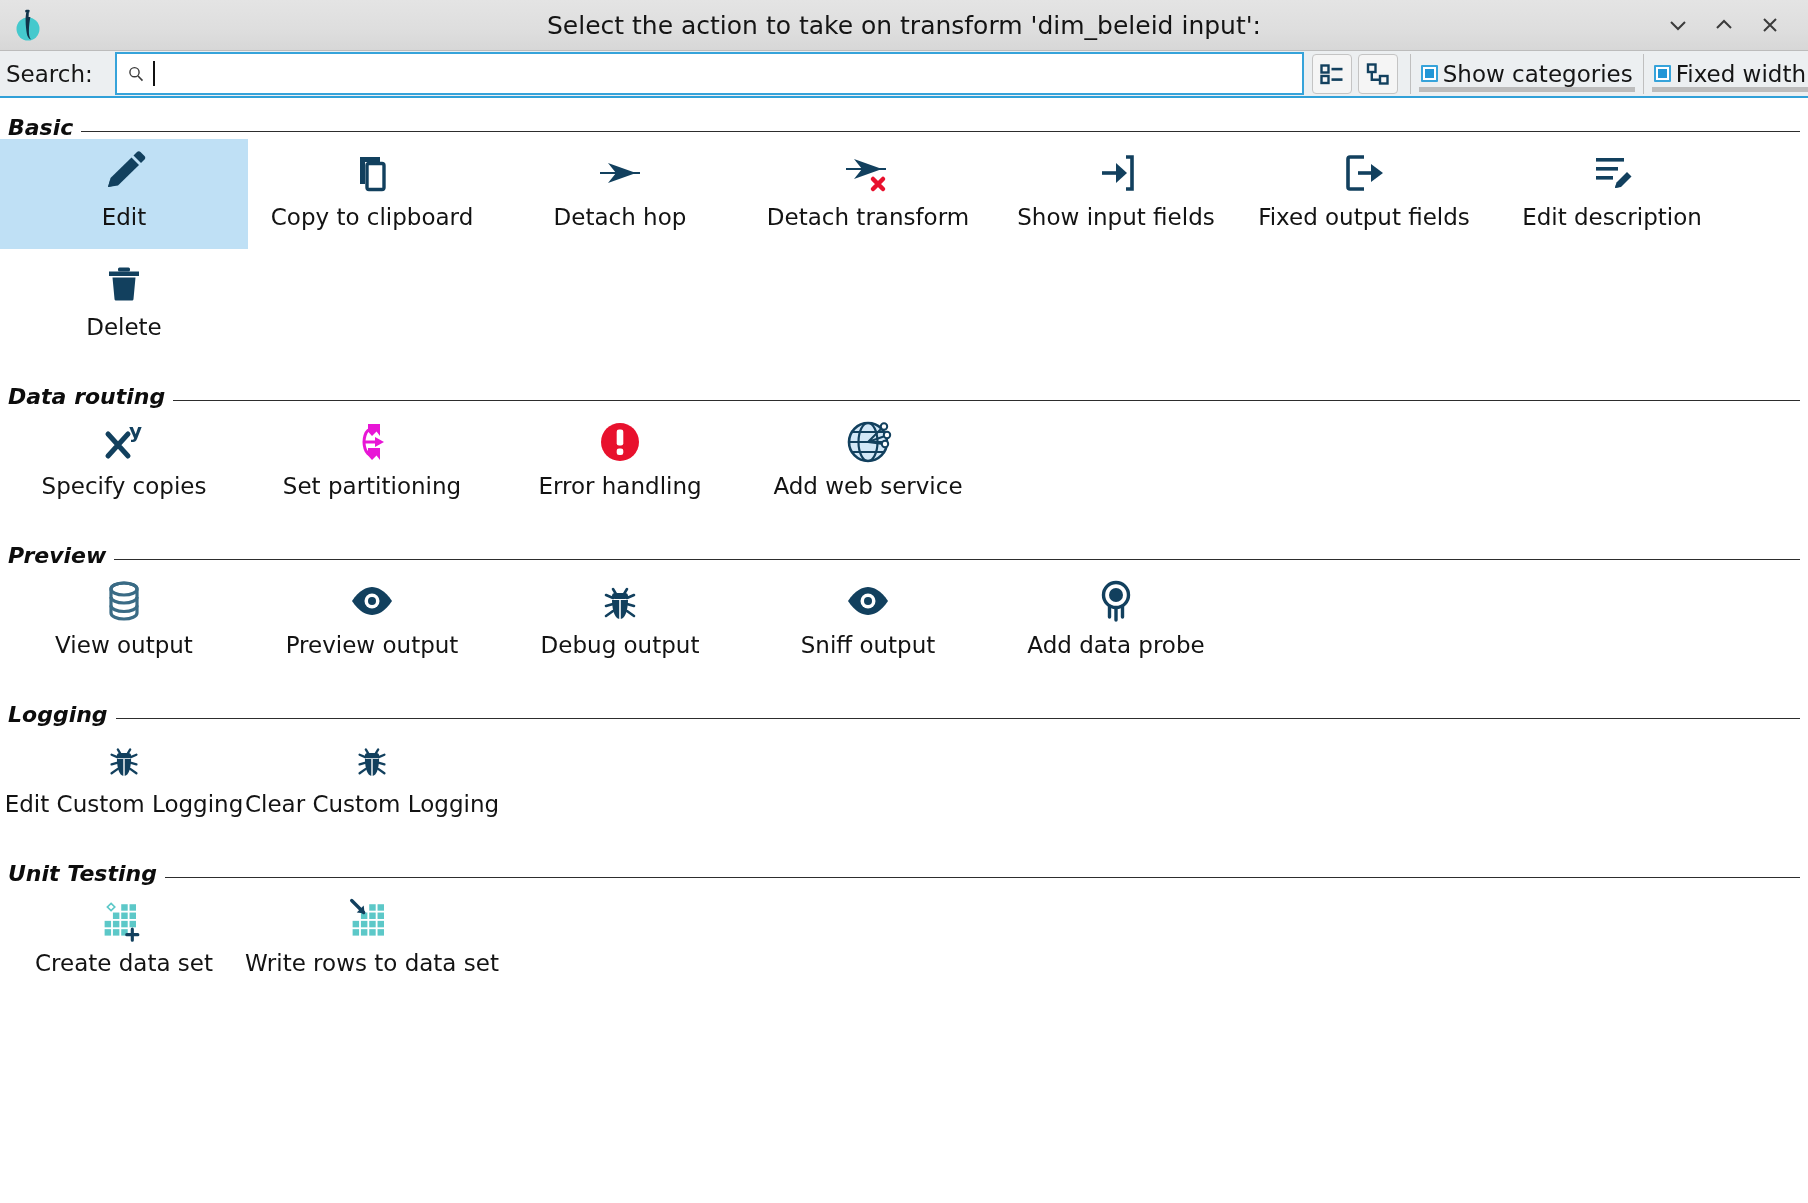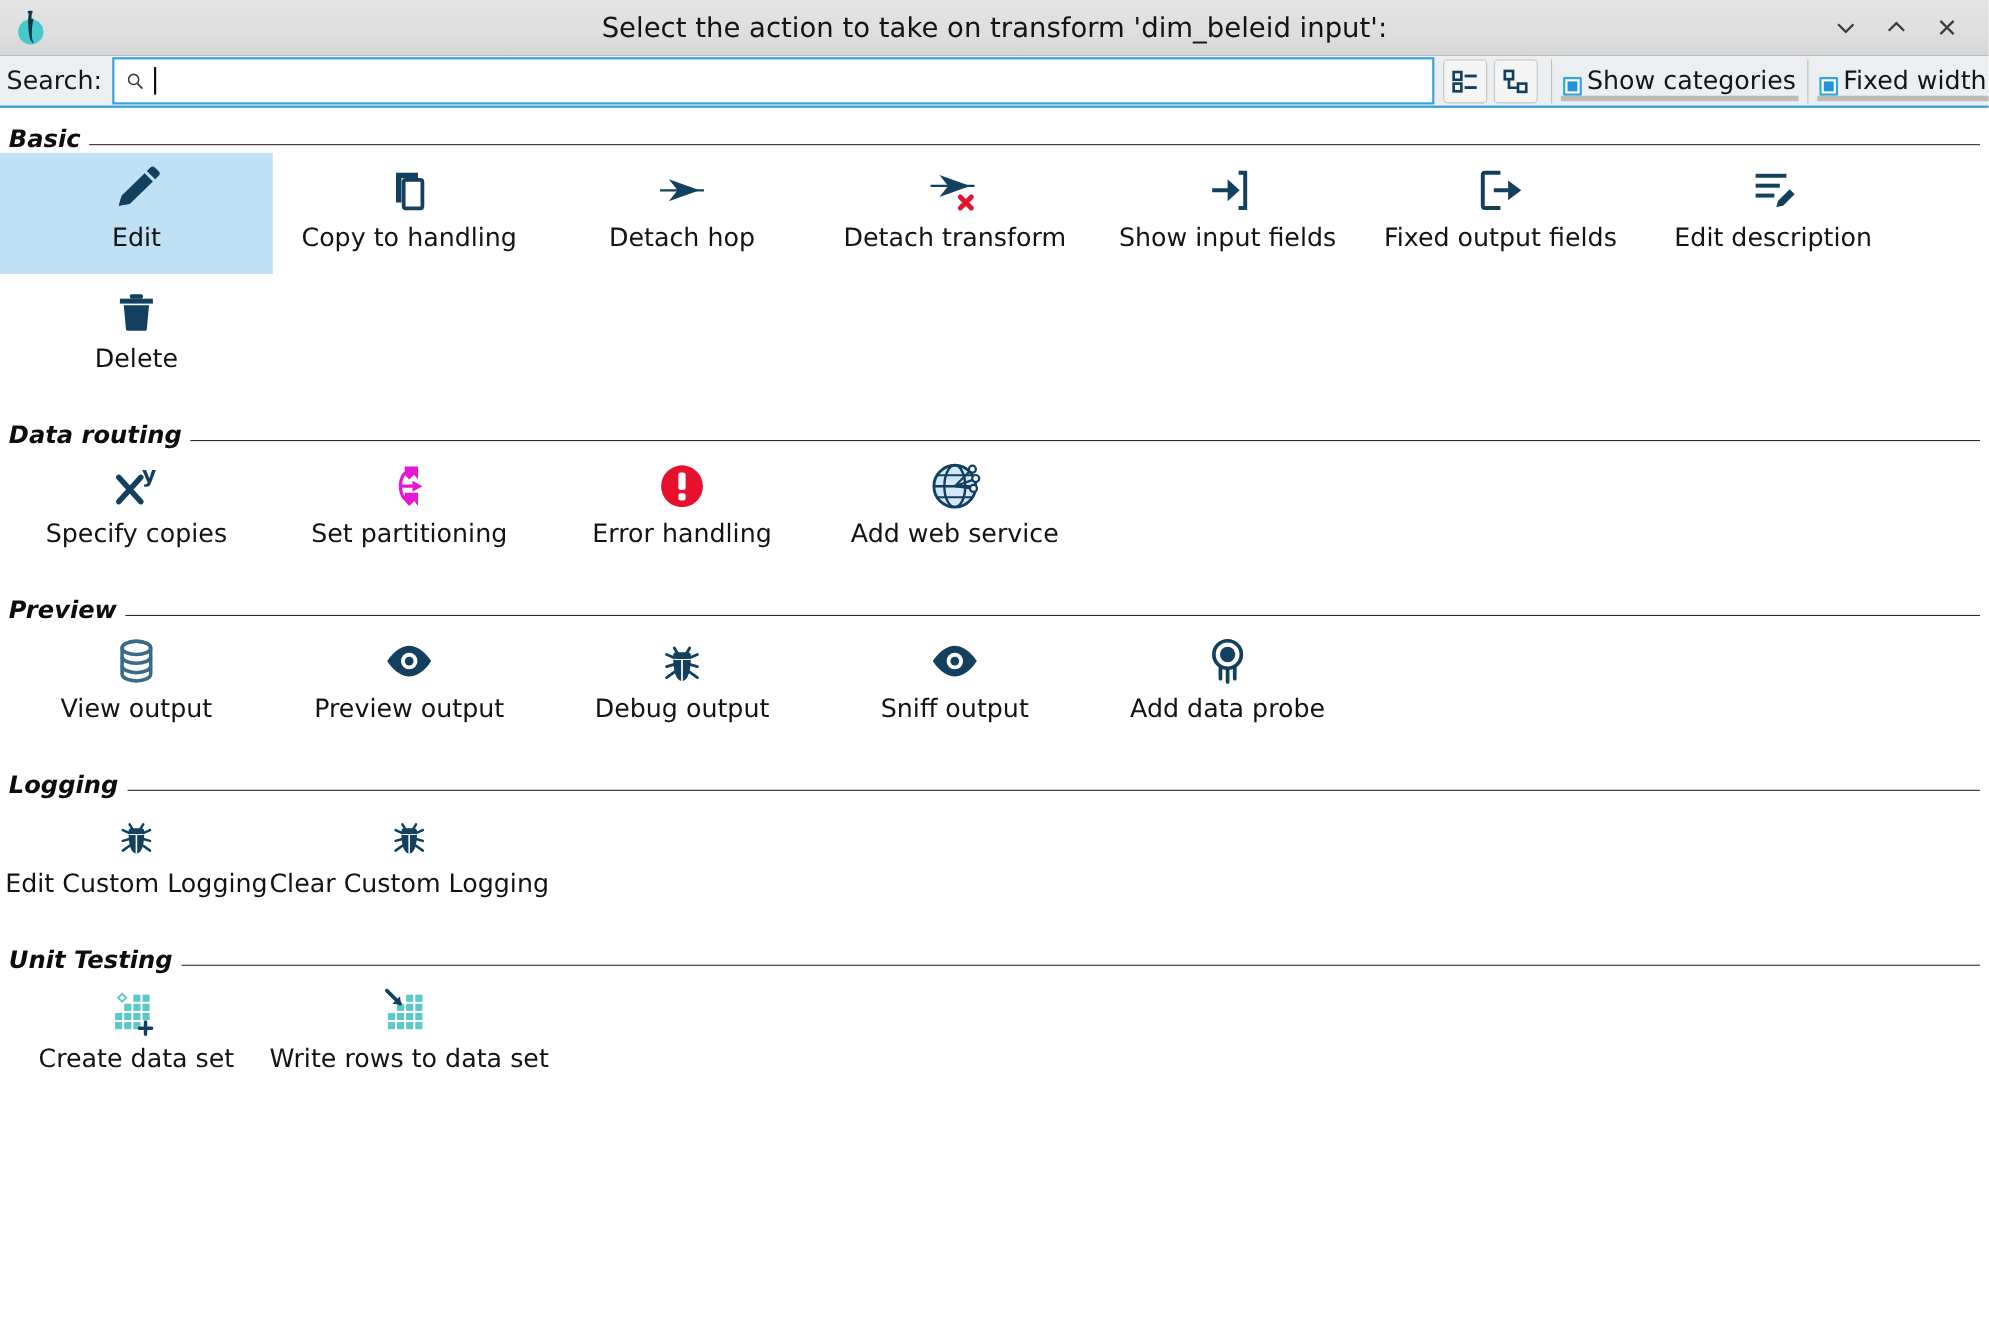--- a/index.html
+++ b/index.html
@@ -81,21 +81,21 @@
     display: flex;
     align-items: center;
     box-sizing: border-box;
     border-bottom: 2px solid #30a0d8;
     position: relative;
   }
   .search-label {
     font-size: 23px;
     color: #161616;
     padding-left: 6px;
-    padding-right: 9px;
+    padding-right: 22px;
     white-space: nowrap;
   }
   .search-field {
     flex: 1 1 auto;
     height: 43px;
     background: #ffffff;
     border: 2px solid #36a3da;
     display: flex;
     align-items: center;
     box-sizing: border-box;
@@ -144,21 +144,21 @@
   }
   .vsep {
     width: 1px;
     height: 40px;
     background: #bfbfbf;
     margin: 0 8px;
     flex: none;
   }
   .checkopt {
     display: flex;
-    align-items: flex-end;
+    align-items: center;
     gap: 5px;
     flex: none;
     cursor: pointer;
     padding: 0 2px;
   }
   .checkbox {
     width: 17px;
     height: 17px;
     border: 2px solid #36a3da;
     background: #ffffff;
@@ -372,21 +372,21 @@
           <span class="item-label">Edit</span>
         </div>
 
         <div class="item">
           <span class="item-icon">
             <svg width="52" height="52" viewBox="0 0 52 52">
               <path d="M14 10 L34 10 L34 15 L19 15 L19 37 L14 37 Z" fill="#12405e"></path>
               <rect x="21" y="16.5" width="17" height="26" rx="2" fill="none" stroke="#12405e" stroke-width="3.4"></rect>
             </svg>
           </span>
-          <span class="item-label">Copy to handling</span>
+          <span class="item-label">Copy to clipboard</span>
         </div>
 
         <div class="item">
           <span class="item-icon">
             <svg width="52" height="52" viewBox="0 0 52 52">
               <line x1="6" y1="26" x2="46" y2="26" stroke="#12405e" stroke-width="2"></line>
               <path d="M14 16 L42 26 L14 36 L22 26 Z" fill="#12405e"></path>
             </svg>
           </span>
           <span class="item-label">Detach hop</span>

